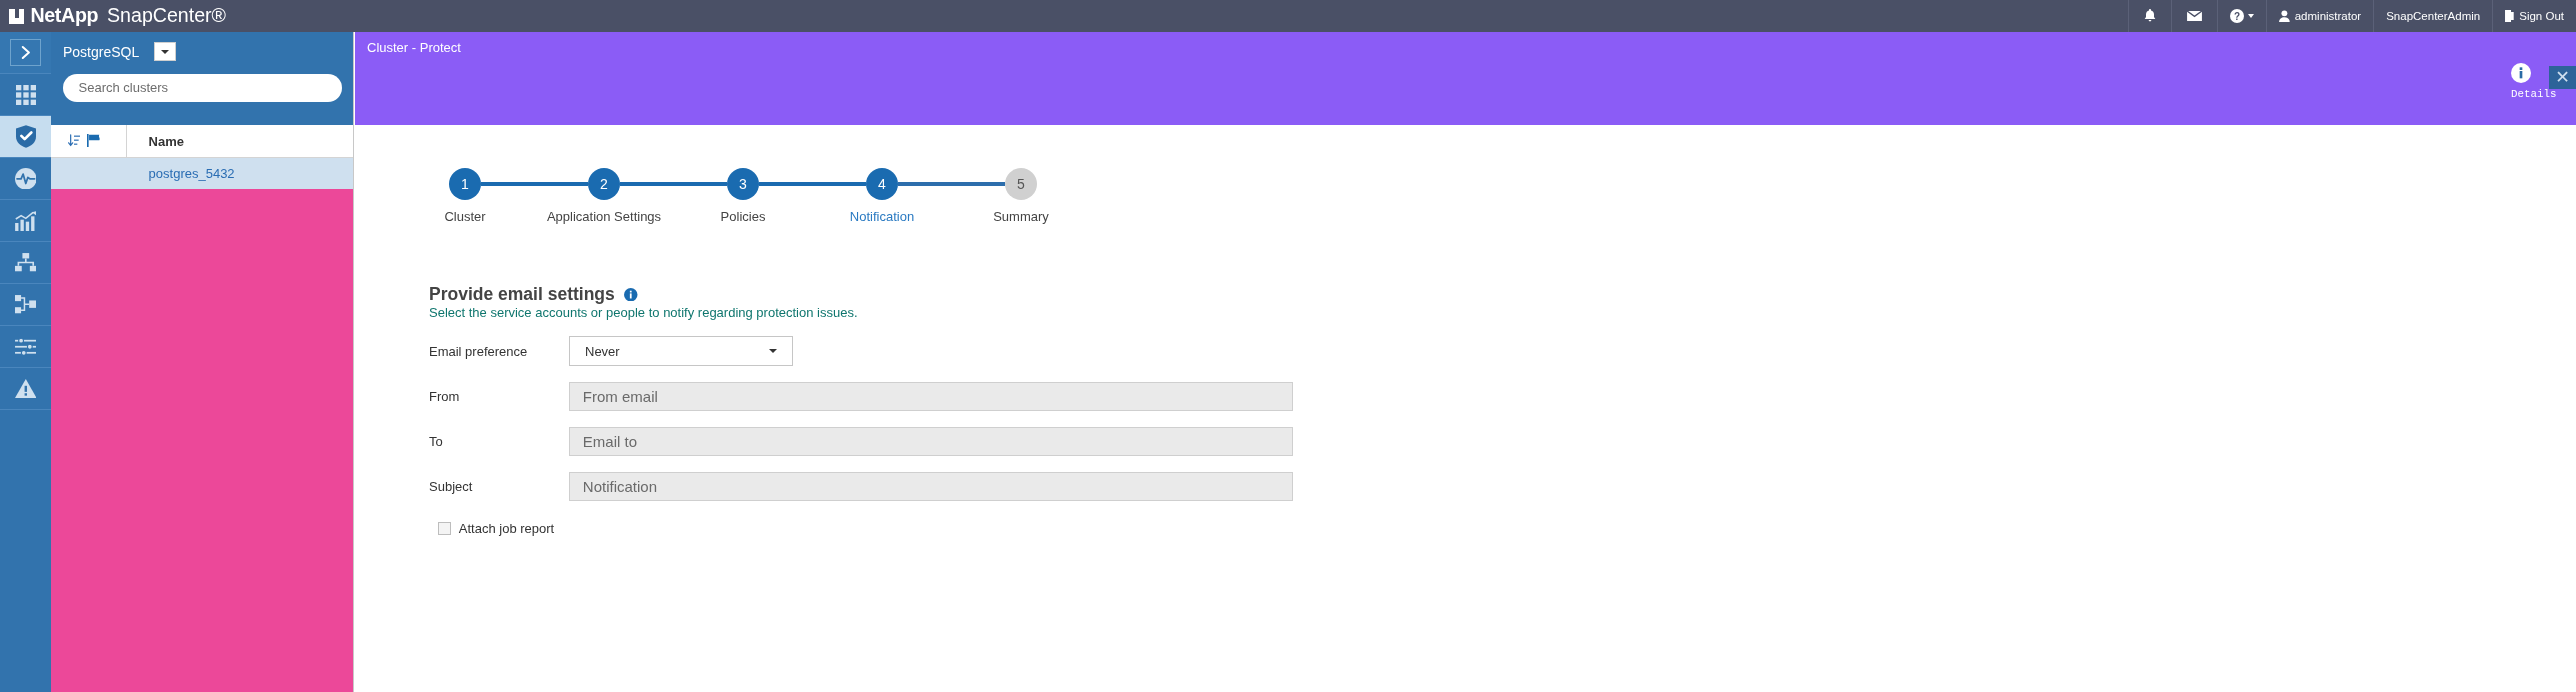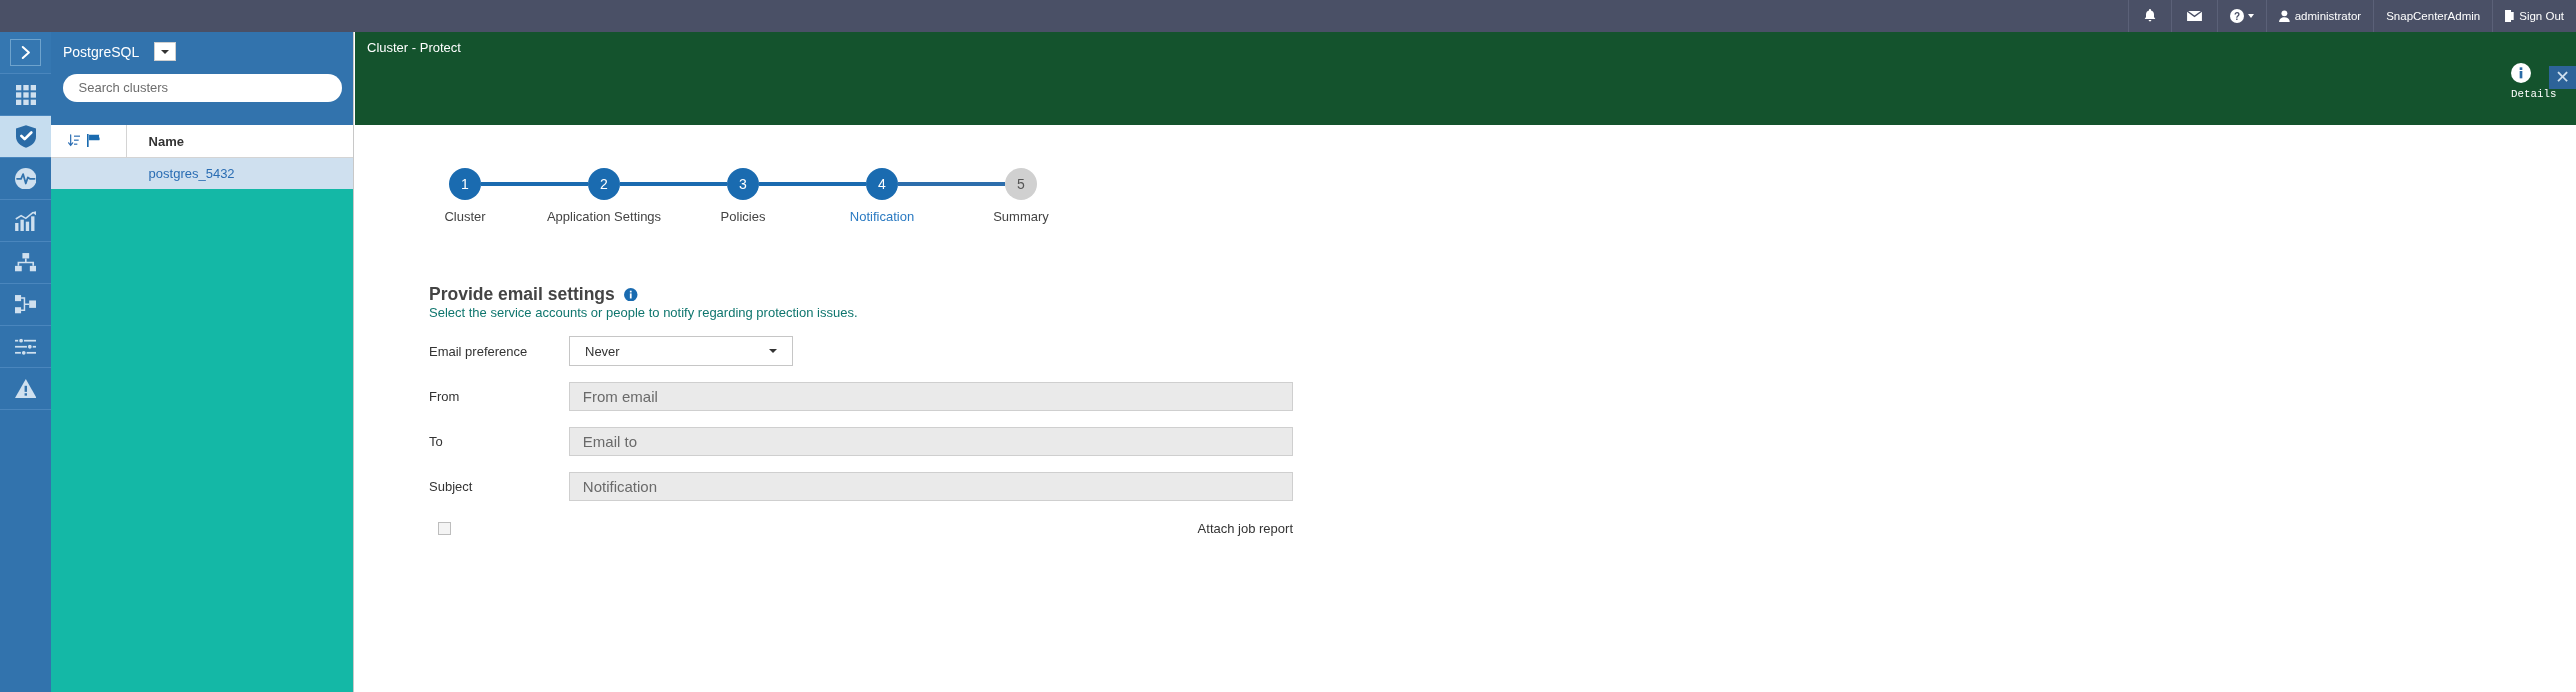--- a/index.html
+++ b/index.html
@@ -65,21 +65,21 @@
   .rail-btn.expander .chev{
     width:31px;height:27px;border:0.7px solid #6ea3cd;display:flex;align-items:center;justify-content:center;
     box-sizing:border-box;
   }
   .rail-btn.active{background:#c6ddef;}
   .rail-icon svg{display:block;}
 
   
   .listpanel{
     position:absolute;left:51px;top:32px;width:303px;height:661px;
-    background:#14b8a6;border-right:0.7px solid #c8c8c8;box-sizing:border-box;
+    background:#ec4899;border-right:0.7px solid #c8c8c8;box-sizing:border-box;
   }
   .lp-header{
     height:93px;background:#3273ad;box-sizing:border-box;padding:0 12px;
   }
   .lp-title-row{display:flex;align-items:center;height:39px;}
   .lp-title{color:#ffffff;font-size:14px;}
   .lp-dd{
     margin-left:15px;width:22px;height:19px;background:#ffffff;border:0.7px solid #cfcfcf;
     display:flex;align-items:center;justify-content:center;box-sizing:border-box;
   }
@@ -112,21 +112,21 @@
     display:flex;height:31px;align-items:center;background:#cfe0ef;
   }
   .lp-row-pad{width:76px;height:31px;}
   .lp-row-name{
     flex:1;padding-left:21.6px;font-size:13px;color:#2a6db3;cursor:pointer;
   }
 
   
   .banner{
     position:absolute;left:355px;top:32px;width:2221px;height:100px;
-    background:#14532d;box-sizing:border-box;
+    background:#8b5cf6;box-sizing:border-box;
   }
   .breadcrumb{
     position:absolute;left:12px;top:8px;color:#ffffff;font-size:13px;
   }
   .details-box{
     position:absolute;right:12px;top:31px;width:53px;text-align:left;color:#ffffff;font-family:Liberation Mono, monospace;
   }
   .details-label{font-size:10.8px;margin-top:2px;}
   .close-x{
     position:absolute;right:0px;top:34px;width:27px;height:23px;
@@ -170,32 +170,37 @@
   }
   .finput{
     width:724px;height:29px;border:0.7px solid #cfcfcf;background:#eaeaea;
     box-sizing:border-box;display:flex;align-items:center;padding:0 10.8px;
   }
   .finput input{
     border:none;outline:none;background:transparent;width:100%;
     font-family:"Liberation Sans", sans-serif;font-size:15px;color:#555;
   }
   .finput input::placeholder{color:#6a6a6a;}
-  .fcheckrow{display:flex;align-items:center;margin-top:20px;margin-left:8.8px;justify-content:space-between;}
+  .fcheckrow{display:flex;align-items:center;margin-top:20px;margin-left:8.8px;}
   .fcheck{
     width:13px;height:13px;border:0.7px solid #bdbdbd;background:#f4f4f4;box-sizing:border-box;
   }
   .fcheck-label{margin-left:8px;font-size:13px;color:#333;}
 </style>
 </head>
 <body>
 
 <div class="app">
 
   <div class="topbar">
+    <div class="brand">
+      <span class="logo-mark"></span>
+      <span class="brand-netapp">NetApp</span>
+      <span class="brand-product">SnapCenter®</span>
+    </div>
 
     <div class="topbar-right">
       <div class="tb-item icononly">
         <span>
           <svg width="12" height="13.5" viewBox="0 0 18 20">
               <path fill="#ffffff" d="M9 0c-.8 0-1.5.7-1.5 1.5v.6C4.9 2.7 3 5 3 7.8V12l-2 3h16l-2-3V7.8c0-2.8-1.9-5.1-4.5-5.7v-.6C10.5.7 9.8 0 9 0z"></path>
               <path fill="#ffffff" d="M7 16.5c0 1.1.9 2 2 2s2-.9 2-2z"></path>
             </svg>
         </span>
       </div>

